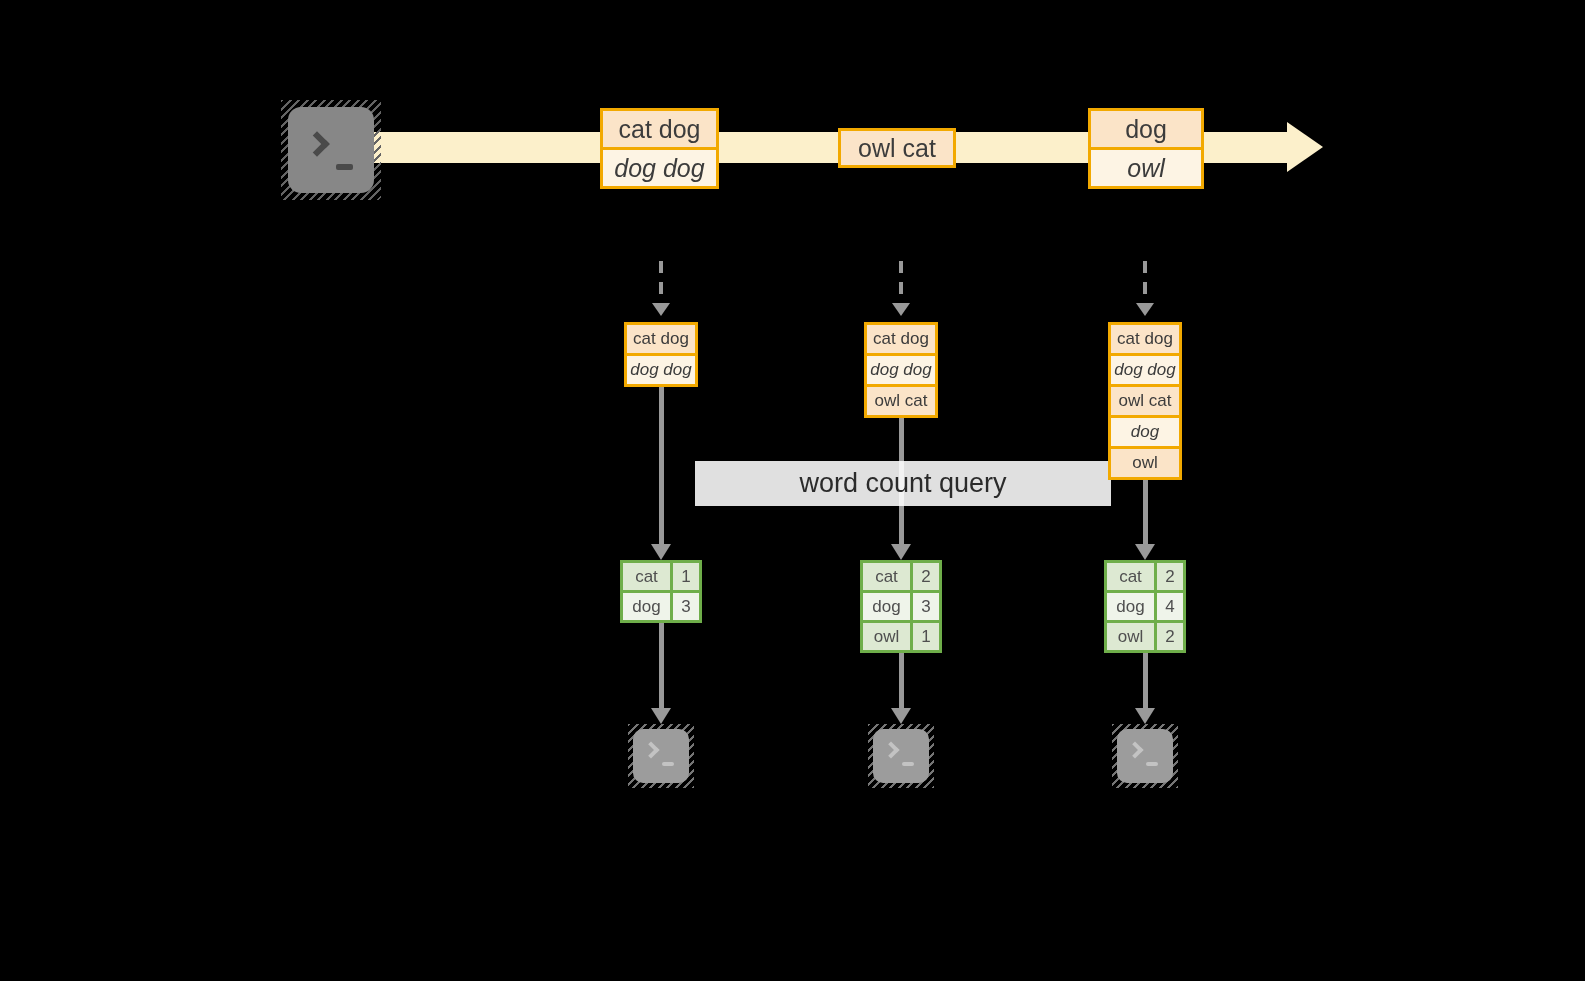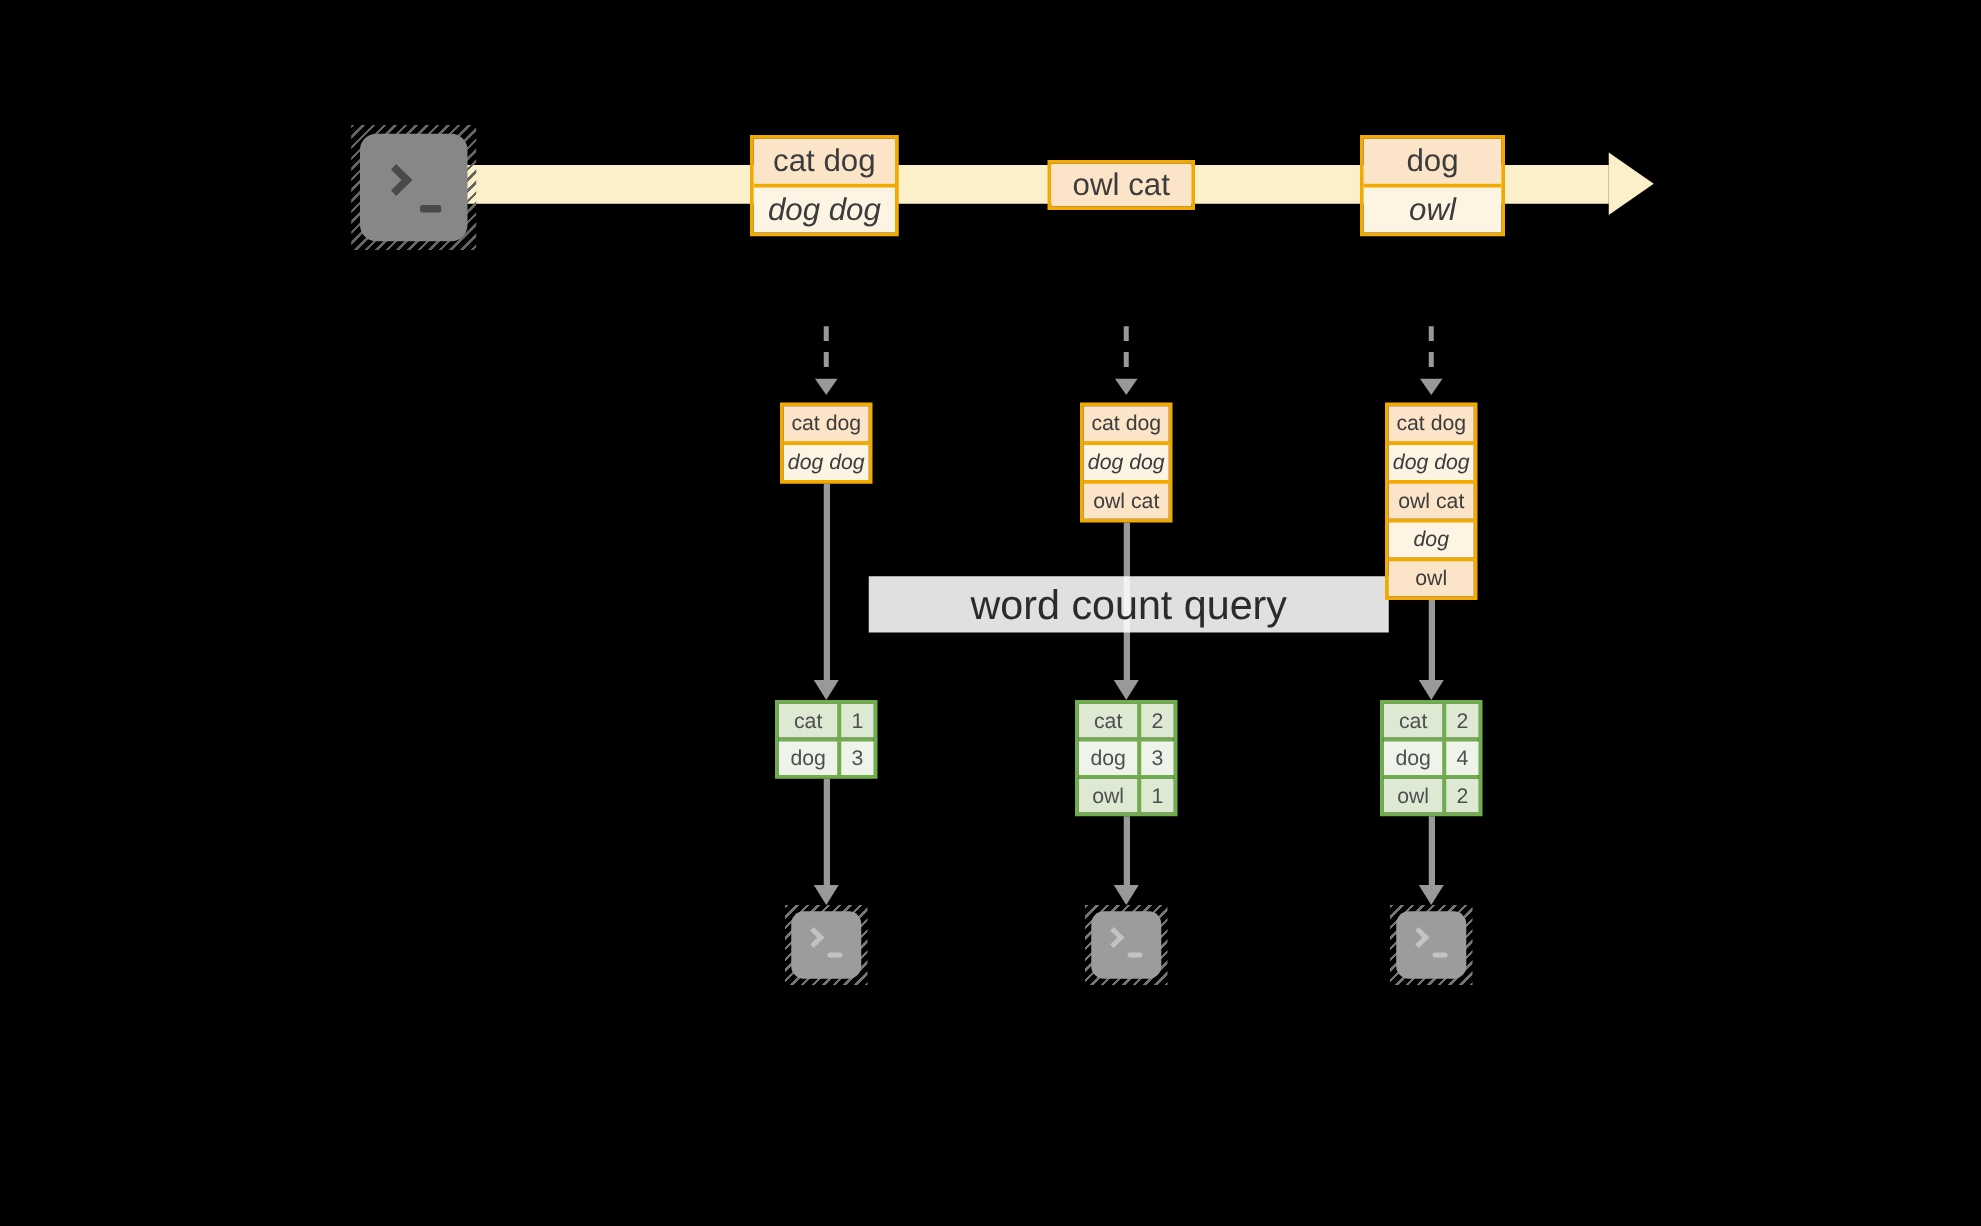--- a/index.html
+++ b/index.html
@@ -39,21 +39,21 @@
   .dline{position:absolute;left:8px;top:0;width:4px;height:42px;
     background:repeating-linear-gradient(180deg,#999999 0 12px,transparent 12px 21px);}
   .dhead{position:absolute;left:1px;top:42px;width:0;height:0;
     border-left:9px solid transparent;border-right:9px solid transparent;border-top:13px solid #999999;}
   .sline{position:absolute;left:8px;top:0;width:5px;background:#999999;}
   .shead{position:absolute;left:0;bottom:0;width:0;height:0;
     border-left:10px solid transparent;border-right:10px solid transparent;border-top:16px solid #999999;}
   
   .qband{position:absolute;left:695px;top:461px;width:416px;height:45px;z-index:2;
     background:rgba(255,255,255,0.88);display:flex;align-items:center;justify-content:center;}
-  .qband span{font-size:33px;color:#2b2b2b;}
+  .qband span{font-size:27px;color:#2b2b2b;}
   
   .gtable{position:absolute;border:3px solid #6fae4a;z-index:3;}
   .grow{display:flex;}
   .grow + .grow{border-top:3px solid #6fae4a;}
   .gcell{height:27px;display:flex;align-items:center;justify-content:center;font-size:17px;color:#4f4f4f;}
   .gcell.word{width:47px;text-align:right;}
   .gcell.num{width:26px;border-left:3px solid #6fae4a;}
   .ga{background:#dde9d2;}
   .gb{background:#eff4ea;}
 </style>

